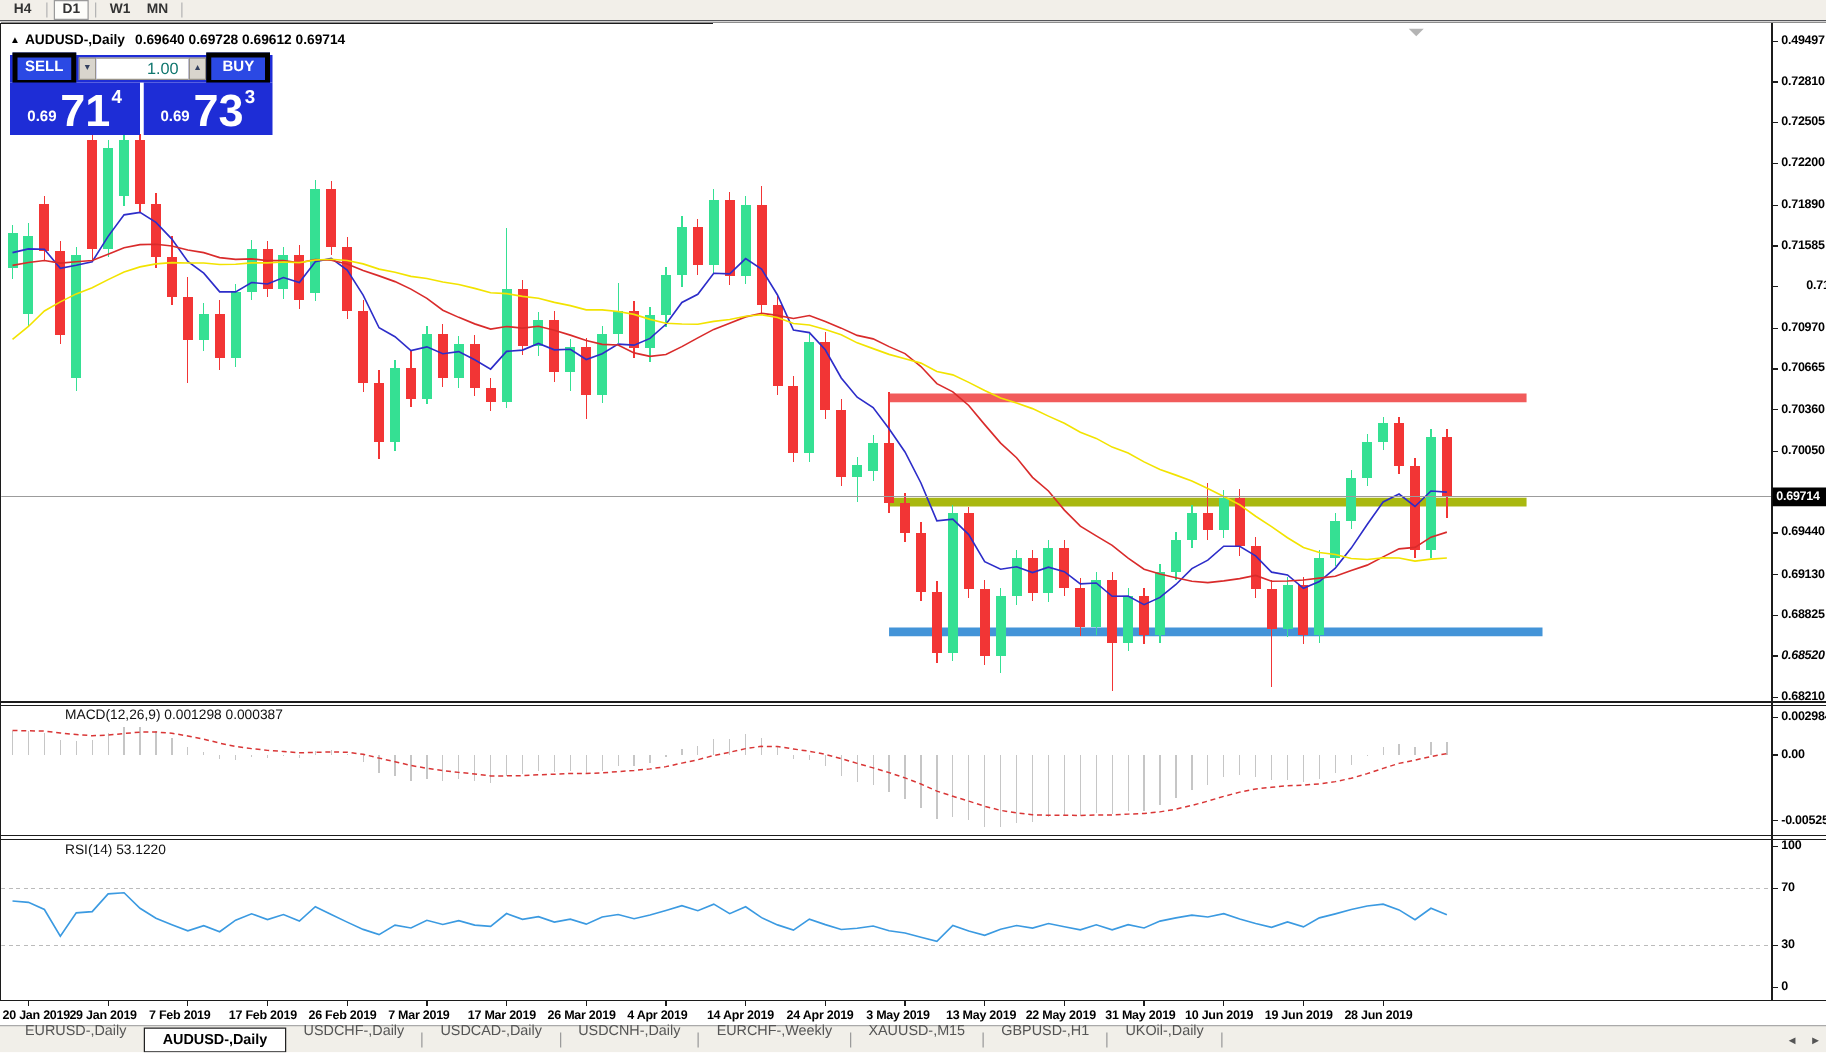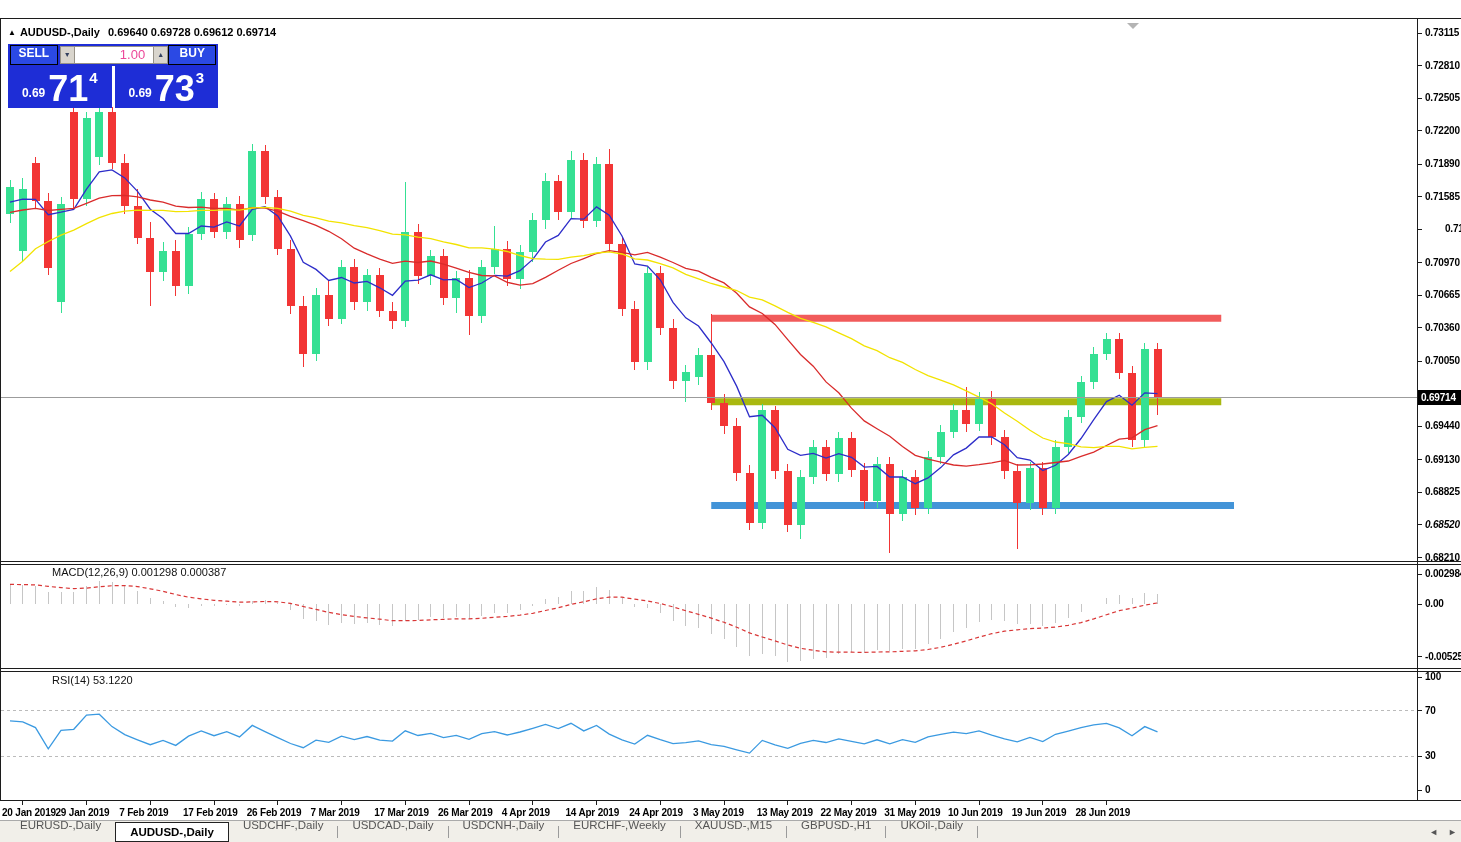--- a/index.html
+++ b/index.html
@@ -19,45 +19,54 @@
   .paneLbl{position:absolute;font:400 11px "Liberation Sans",sans-serif;color:#111;padding-left:48px;}
   .title{position:absolute;left:8px;top:8px;font:700 11px "Liberation Sans",sans-serif;color:#000;}
   .title .arr{font-size:8px;vertical-align:1px;margin-right:4px;}
   .title .ohlc{margin-left:8px;font-weight:700;margin-top:31px;}
   .cptag{position:absolute;left:1418px;top:372px;width:42px;background:#000;color:#fff;
          font:700 10px "Liberation Sans",sans-serif;padding:2px 1px 2px 3px;letter-spacing:-0.2px;}
   
   .tpanel{position:absolute;left:8px;top:26px;width:210px;}
   .trow1{display:flex;height:22px;background:#1e2dd6;align-items:center;}
   .sellbtn,.buybtn{width:48px;height:18px;line-height:18px;margin:2px;text-align:center;
-        background:#2b49e4;border:1px solid #000000;color:#fff;font:700 12px "Liberation Sans",sans-serif;}
+        background:#2b49e4;border:4px solid #000000;color:#fff;font:700 12px "Liberation Sans",sans-serif;}
   .buybtn{margin-left:auto;}
   .spinbtn{width:14px;height:16px;line-height:16px;background:#d9d5cd;border:1px solid #979288;
         color:#33405f;font-size:7px;text-align:center;}
   .vol{width:74px;height:16px;line-height:16px;background:#fff;border:1px solid #979288;border-left:none;border-right:none;
-        text-align:right;padding-right:8px;font:400 13px "Liberation Sans",sans-serif;color:#ec4899;}
+        text-align:right;padding-right:8px;font:400 13px "Liberation Sans",sans-serif;color:#0f766e;}
   .trow2{display:flex;margin-top:0;}
   .pbox{flex:1;height:42px;background:#1e2dd6;display:flex;align-items:flex-end;justify-content:center;padding-bottom:4px;box-sizing:border-box;}
   .pbox+.pbox{margin-left:3px;}
   .pp{color:#fff;font:700 12px "Liberation Sans",sans-serif;margin:0 3px 4px 0;text-align:center;}
   .pb{color:#fff;font:700 36px/0.82 "Liberation Sans",sans-serif;}
   .ps{color:#fff;font:700 15px "Liberation Sans",sans-serif;margin:0 0 18px 1px;}
   
   .tabbar{position:absolute;left:0;top:820px;width:1461px;height:22px;background:#f1efe9;
           border-top:1px solid #aaa;display:flex;align-items:center;box-sizing:border-box;padding-left:6px;}
   .tab{padding:0 14px;height:26px;line-height:20px;font:400 11.5px "Liberation Sans",sans-serif;color:#555;}
   .tab.active{background:#fff;border:1px solid #222;font-weight:700;color:#000;height:18px;line-height:18px;}
   .tabsep{width:1px;height:12px;background:#9b9b9b;}
   .tscroll{position:absolute;right:4px;top:4px;display:flex;gap:10px;}
   .tarrow{font-size:9px;color:#555;line-height:14px;}
 </style>
 </head>
 <body>
 
 <div class="app">
+  <div class="toolbar" id="toolbar">
+      <div class="tbtn">H4</div>
+      <div class="tsep"></div>
+      <div class="tbtn active">D1</div>
+      <div class="tsep"></div>
+      <div class="tbtn">W1</div>
+      <div class="tbtn">MN</div>
+      <div class="tsep"></div>
+    </div>
 
   <div class="chartwin">
     <svg id="cv" width="1461" height="824">
         <defs>
           <clipPath id="mClip">
             <rect x="1" y="1" width="1416" height="542"></rect>
           </clipPath>
           <clipPath id="dClip">
             <rect x="1" y="548" width="1416" height="103"></rect>
           </clipPath>
@@ -430,21 +439,21 @@
           <span class="pb">73</span>
           <span class="ps">3</span>
         </div>
       </div>
     </div>
 
     <div class="paneLbl" style="left:4px;top:548px;">MACD(12,26,9) 0.001298 0.000387</div>
     <div class="paneLbl" style="left:4px;top:656px;">RSI(14) 53.1220</div>
 
     <div id="labels">
-        <div class="lbl" style="left: 1425px; top: 9px;">0.73115</div>
+        <div class="lbl" style="left: 1425px; top: 9px;">0.49497</div>
         <div class="lbl" style="left: 1425px; top: 41.6441px;">0.72810</div>
         <div class="lbl" style="left: 1425px; top: 74.2883px;">0.72505</div>
         <div class="lbl" style="left: 1425px; top: 106.932px;">0.72200</div>
         <div class="lbl" style="left: 1425px; top: 140.112px;">0.71890</div>
         <div class="lbl" style="left: 1425px; top: 172.756px;">0.71585</div>
         <div class="lbl" style="left: 1425px; top: 205.4px; padding-left: 20px;">0.71280</div>
         <div class="lbl" style="left: 1425px; top: 238.579px;">0.70970</div>
         <div class="lbl" style="left: 1425px; top: 271.223px;">0.70665</div>
         <div class="lbl" style="left: 1425px; top: 303.868px;">0.70360</div>
         <div class="lbl" style="left: 1425px; top: 337.047px;">0.70050</div>

